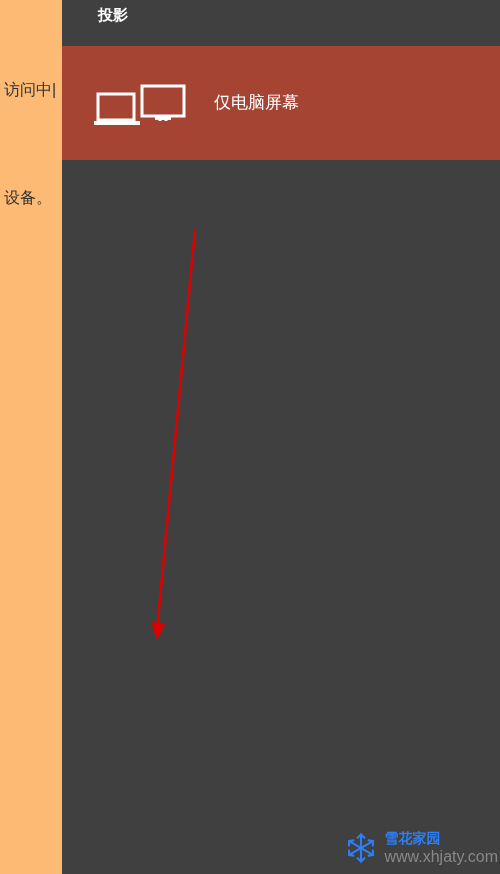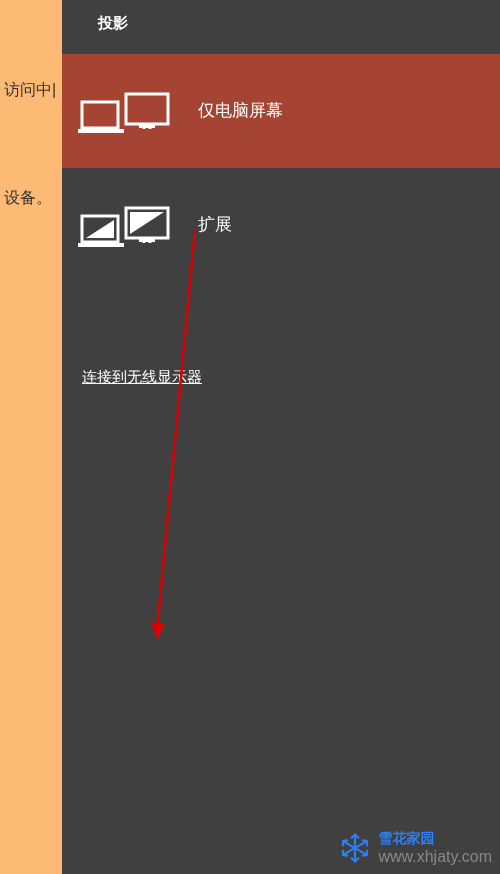--- a/index.html
+++ b/index.html
@@ -37,30 +37,30 @@
     .project-panel {
       position: absolute;
       left: 62px;
       top: 0;
       width: 438px;
       height: 874px;
       background: #404040;
       z-index: 1;
     }
     .panel-title {
-      padding: 12px 36px 20px;
+      padding: 4px 36px 20px;
       color: #fff;
       font-size: 15px;
       font-weight: bold;
       line-height: 22px;
     }
     .project-option {
       display: flex;
       align-items: center;
-      padding: 34px 16px;
+      padding: 34px 32px;
       cursor: pointer;
       gap: 28px;
     }
     .project-option.selected {
       background: #a64434;
     }
     .option-icon {
       width: 92px;
       height: 46px;
       display: flex;
@@ -81,21 +81,21 @@
       display: block;
       margin-top: 86px;
       padding: 0 20px;
       color: #fff;
       font-size: 15px;
       text-decoration: underline;
       cursor: pointer;
     }
     .watermark {
       position: absolute;
-      right: 8px;
+      right: 2px;
       bottom: 8px;
       display: flex;
       align-items: center;
       gap: 6px;
       z-index: 10;
     }
     .wm-icon {
       width: 34px;
       height: 34px;
     }
@@ -136,38 +136,22 @@
         <rect x="48" y="6" width="42" height="30" fill="none" stroke="#fff" stroke-width="3"></rect>
         <line x1="61" y1="38" x2="77" y2="38" stroke="#fff" stroke-width="4"></line>
         <line x1="66" y1="36" x2="66" y2="41" stroke="#fff" stroke-width="3"></line>
         <line x1="72" y1="36" x2="72" y2="41" stroke="#fff" stroke-width="3"></line>
       </svg>
     </div>
     <div class="option-label">仅电脑屏幕</div>
   </div>
 
 
-  <div class="project-option">
-    <div class="option-icon">
-      <svg width="92" height="46" viewBox="0 0 92 46">
-        <rect x="4" y="14" width="36" height="26" fill="none" stroke="#fff" stroke-width="3"></rect>
-        <line x1="0" y1="43" x2="46" y2="43" stroke="#fff" stroke-width="4"></line>
-        <path d="M 8 36 L 36 36 L 36 18 Z" fill="#fff"></path>
-        <rect x="48" y="6" width="42" height="30" fill="none" stroke="#fff" stroke-width="3"></rect>
-        <line x1="61" y1="38" x2="77" y2="38" stroke="#fff" stroke-width="4"></line>
-        <line x1="66" y1="36" x2="66" y2="41" stroke="#fff" stroke-width="3"></line>
-        <line x1="72" y1="36" x2="72" y2="41" stroke="#fff" stroke-width="3"></line>
-        <path d="M 52 32 L 52 10 L 86 10 Z" fill="#fff"></path>
-      </svg>
-    </div>
-    <div class="option-label">扩展</div>
-  </div>
 
 
-  <a class="wireless-link">连接到无线显示器</a>
 </div>
 
 <svg class="arrow" width="200" height="500" style="left:80px; top:230px;">
   <line x1="115" y1="0" x2="77" y2="400" stroke="#d00" stroke-width="2.5"></line>
   <polygon points="77,410 71,392 85,394" fill="#d00"></polygon>
 </svg>
 
 <div class="watermark">
   <svg class="wm-icon" viewBox="0 0 40 40">
     <g stroke="#2d7ef7" stroke-width="2.5" fill="none" stroke-linecap="round">

